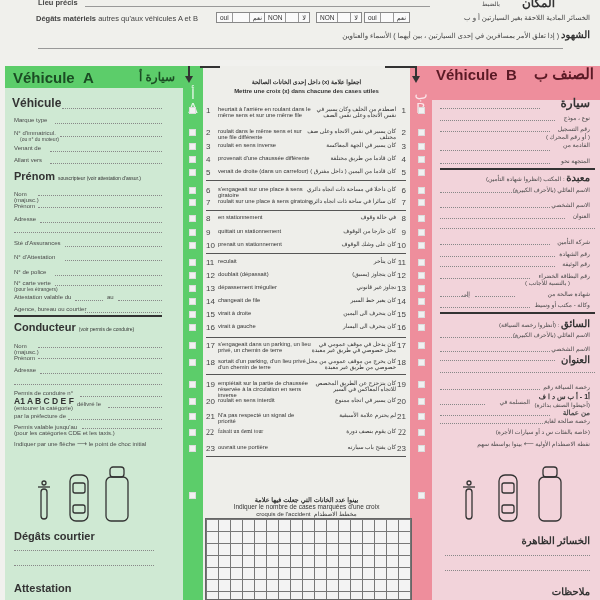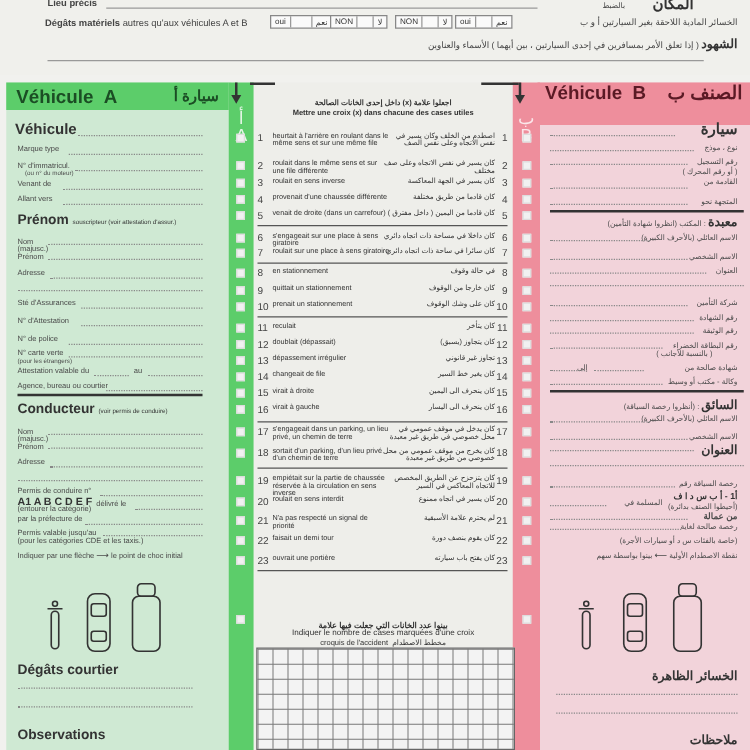--- a/index.html
+++ b/index.html
@@ -166,21 +166,21 @@
   </g>
   <g fill="none" stroke="#333" stroke-width="1.3">
     <rect x="80" y="2" width="14" height="10" rx="3"></rect>
       <rect x="76" y="12" width="22" height="44" rx="5"></rect>
   </g>
 </svg>
 
 <div class="fl big" style="left:14px;top:530px;font-size:11px">Dégâts courtier</div>
 <div class="dl" style="left:14px;top:550px;width:140px"></div>
 <div class="dl" style="left:14px;top:565px;width:140px"></div>
-<div class="fl big" style="left:14px;top:582px;font-size:11px">Observations</div>
+<div class="fl big" style="left:14px;top:582px;font-size:11px">Attestation</div>
 
 <div class="colB"></div>
 <div class="headB">
   <span class="t"><span>Véhicule</span>&nbsp;&nbsp;<span>B</span></span>
   <span class="ar">الصنف ب</span>
 </div>
 <div class="stripB"></div>
 <div class="letter" style="left:411px;top:86px;color:#fbe6ea">ب</div>
 <div class="letter" style="left:411px;top:100px;color:#fbe6ea">B</div>
 
@@ -397,21 +397,21 @@
       <span class="fr" style="width: 95px;">roulait en sens interdit</span>
       <span class="arx" style="width: 90px;">كان يسير في اتجاه ممنوع</span>
       <span class="numr">20</span>
     </div>
     <div class="item" style="top: 412px;">
       <span class="num">21</span>
       <span class="fr" style="width: 95px;">N'a pas respecté un signal de priorité</span>
       <span class="arx" style="width: 90px;">لم يحترم علامة الأسبقية</span>
       <span class="numr">21</span>
     </div>
-    <div class="item" style="top: 428px;">
+    <div class="item" style="top: 428px; font-family: Liberation Serif, serif;">
       <span class="num">22</span>
       <span class="fr" style="width: 95px;">faisait un demi tour</span>
       <span class="arx" style="width: 90px;">كان يقوم بنصف دورة</span>
       <span class="numr">22</span>
     </div>
     <div class="item" style="top: 444px;">
       <span class="num">23</span>
       <span class="fr" style="width: 95px;">ouvrait une portière</span>
       <span class="arx" style="width: 90px;">كان يفتح باب سيارته</span>
       <span class="numr">23</span>

